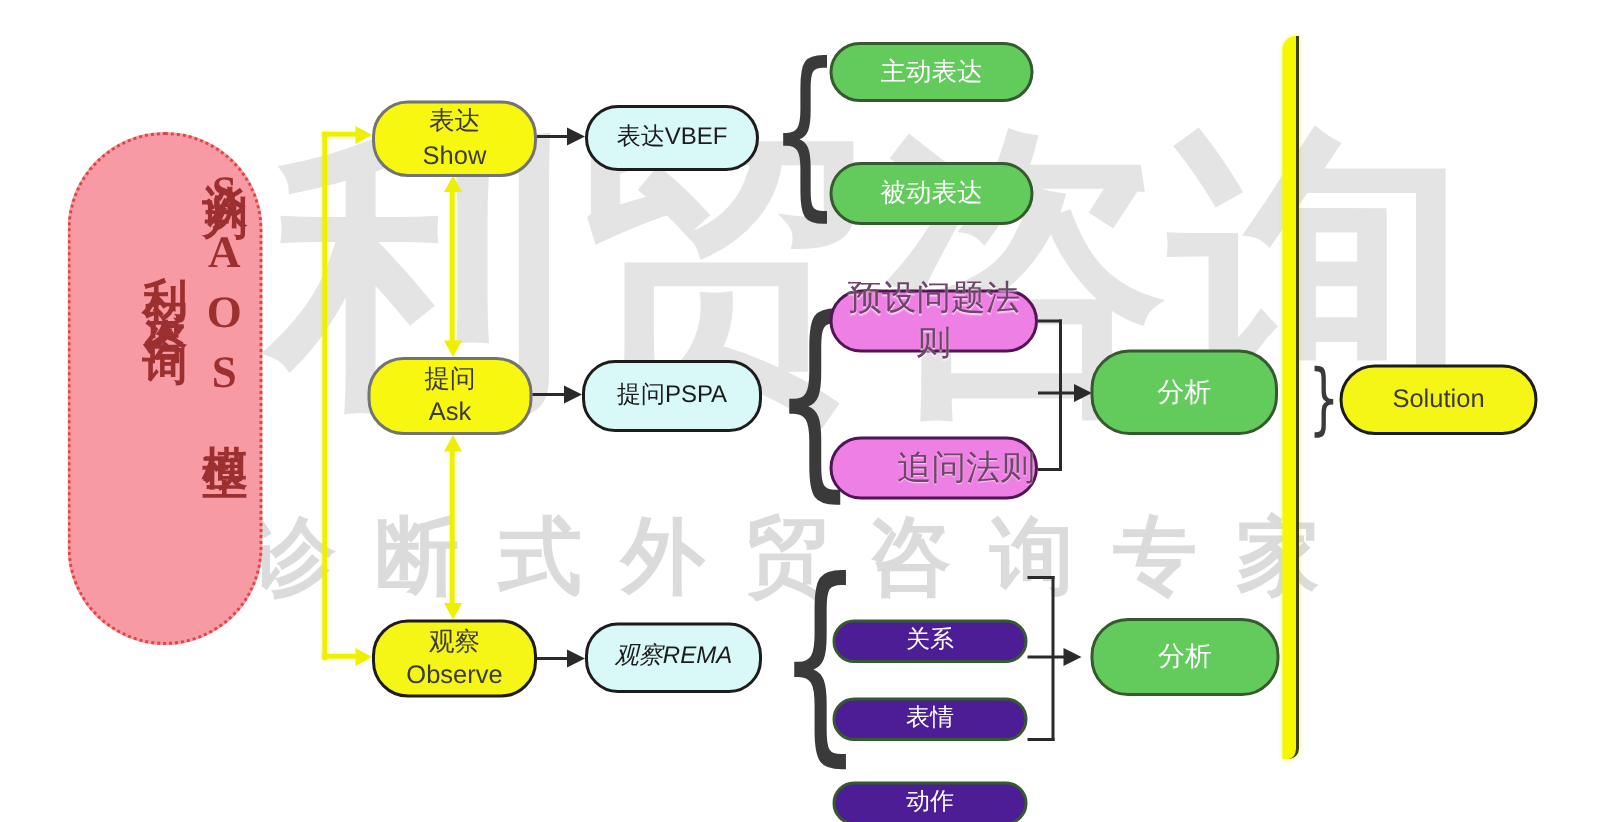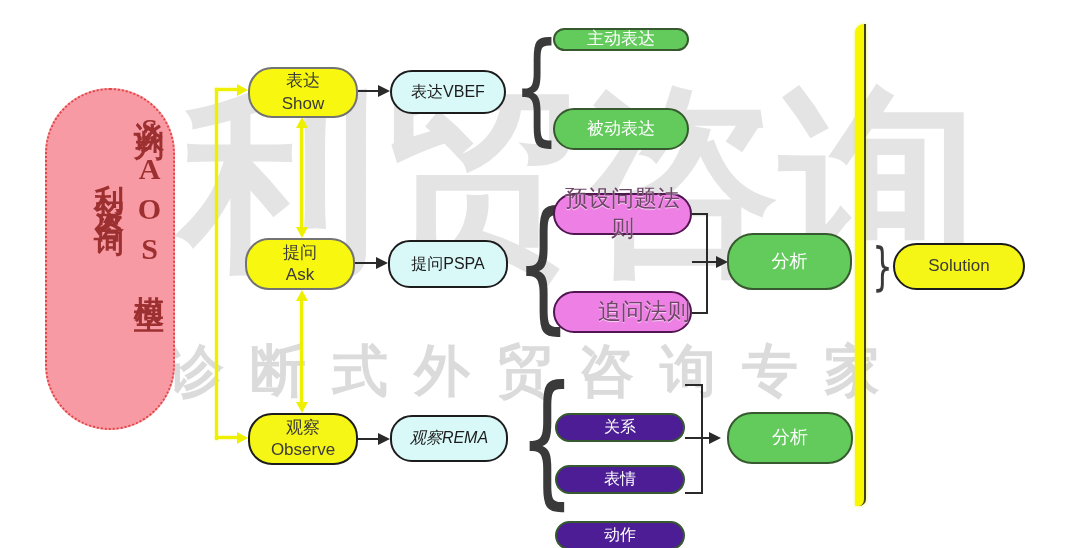--- a/index.html
+++ b/index.html
@@ -108,21 +108,21 @@
     <div>
       <span>表达</span><br><span>Show</span>
     </div>
   </div>
   <div class="ln" style="left:358px; top:90px; width:22px; height:2px;"></div>
   <div class="tri r-bk" style="left:378px; top:85px;"></div>
   <div class="node cyan" style="left:390px; top:70px; width:116px; height:44px;">
     <span>表达VBEF</span>
   </div>
   <div class="brace b1">{</div>
-  <div class="node green" style="left:553px; top:28px; width:136px; height:23px;text-align:right;">
+  <div class="node green" style="left:553px; top:28px; width:136px; height:40px;text-align:right;">
     <span>主动表达</span>
   </div>
   <div class="node green" style="left:553px; top:108px; width:136px; height:42px;">
     <span>被动表达</span>
   </div>
 
   <div class="node yellow-soft" style="left:245px; top:238px; width:110px; height:52px;">
     <div>
       <span>提问</span><br><span>Ask</span>
     </div>

